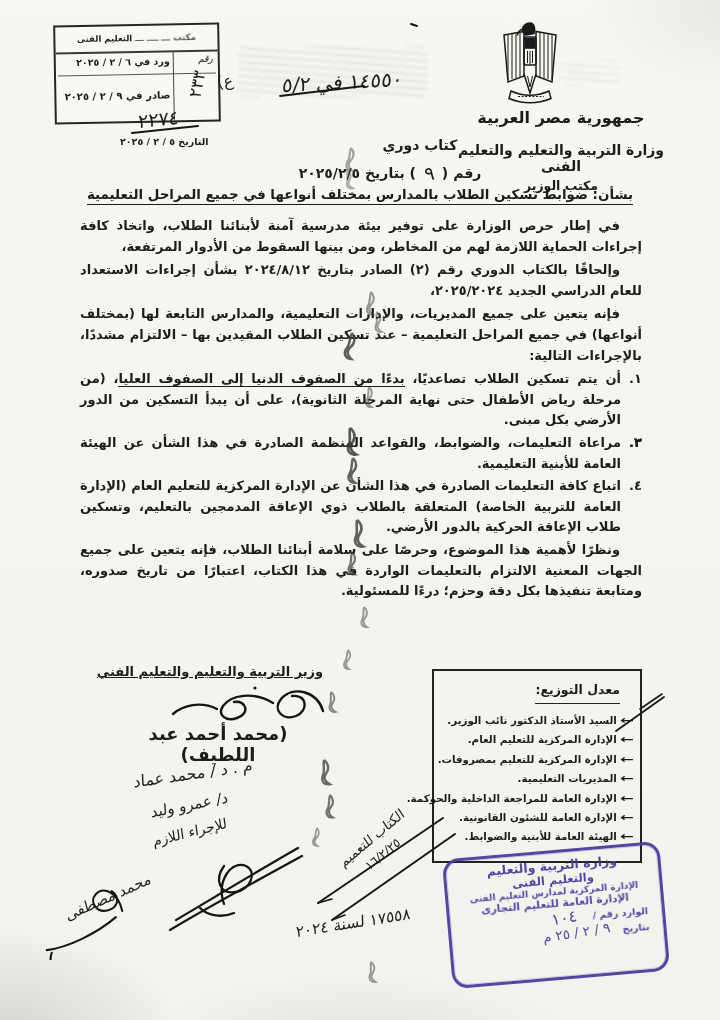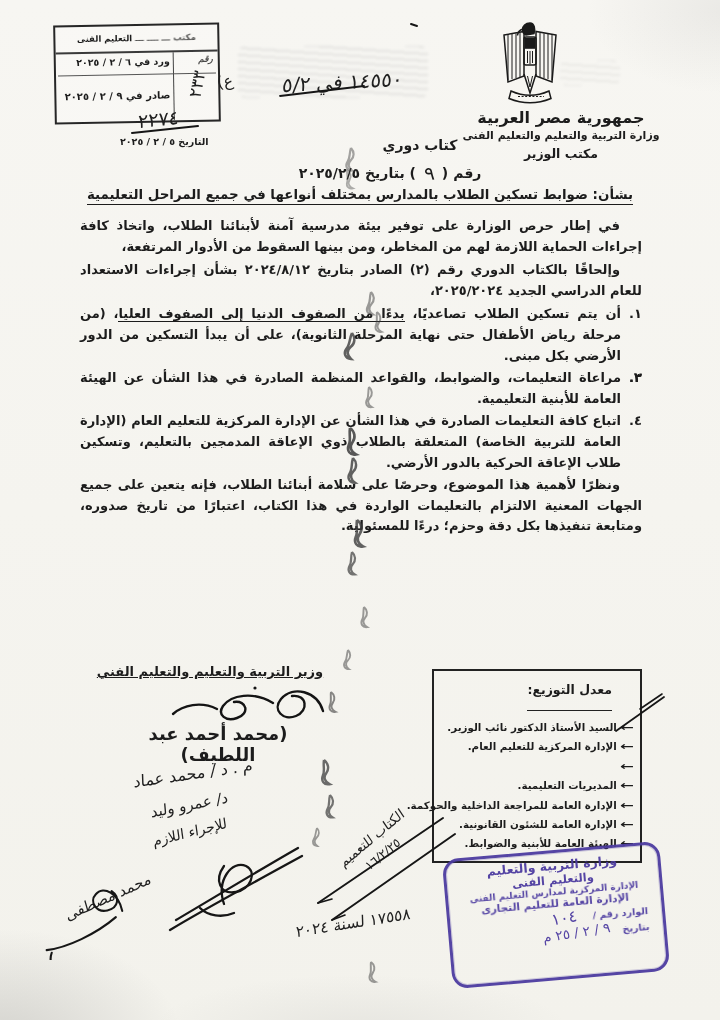--- a/index.html
+++ b/index.html
@@ -24,40 +24,40 @@
   #recbox .numcell{position:absolute; right:0; top:27px; bottom:0; width:44px; border-left:1.5px solid #444;}
   #recbox .numlbl{position:absolute; top:2px; right:5px; font-size:9px; opacity:.8;font-style:italic;}
   #recbox .numval{position:absolute; top:22px; right:8px; font-size:17px; transform:rotate(-78deg); letter-spacing:1px;}
   #recbox .r1{position:absolute; left:4px; right:48px; top:30px; font-size:9.5px; white-space:nowrap;}
   #recbox .r1:after{content:""; position:absolute; left:-2px; right:-46px; bottom:-8px; border-bottom:1.5px solid #555;}
   #recbox .r2{position:absolute; left:4px; right:48px; top:64px; font-size:10px; white-space:nowrap;}
   .ghost{background:repeating-linear-gradient(4deg, rgba(90,90,95,.30) 0 2px, transparent 2px 7px); filter:blur(1.6px); border-radius:8px;}
   
   #letterhead{left:448px; top:108px; width:226px;}
   #letterhead .l1{font-size:16px;}
-  #letterhead .l2{font-size:11px; margin-top:2px; letter-spacing:-0.3px;}
+  #letterhead .l2{font-size:14px; margin-top:15px; letter-spacing:-0.3px;}
   #letterhead .l3{font-size:12.5px; margin-top:4px;}
   
   #doctype{left:330px; top:137px; width:180px; font-size:14px;}
   #numline{left:250px; top:160px; width:280px; font-size:14px;}
   #numline .nine{font-size:19px; font-weight:400; display:inline-block; transform:rotate(-6deg) translateY(2px); padding:0 3px;}
   #subject{left:60px; top:187px; width:600px; font-size:13.4px;}
   #subject span{border-bottom:1.6px solid #1c1c1c; padding-bottom:2px;}
   
   #bodytext{left:80px; top:216px; width:562px; font-size:13px; line-height:20.6px; text-align:justify;}
   #bodytext p{margin:0 0 3px 0; text-indent:22px;}
   .item{position:relative; padding-right:21px; margin-bottom:2px;}
   .item .num{position:absolute; right:0; top:0;}
   .u{border-bottom:1.4px solid #1c1c1c;}
   
   #sigtitle{left:84px; top:664px; width:252px; font-size:13px;text-decoration:underline;}
   #signame{left:118px; top:723px; width:200px; font-size:18px;}
   
   #distbox{left:432px; top:669px; width:206px; height:190px; border:2px solid #222;}
-  #distbox .ttl{display:inline-block; margin:11px 28px 0 0; font-size:12.5px; border-bottom:1.6px solid #222; padding-bottom:13px;}
+  #distbox .ttl{display:inline-block; margin:11px 20px 0 0; font-size:12.5px; border-bottom:1.6px solid #222; padding-bottom:6px;}
   #distbox .rows{margin-top:7px;}
   #distbox .row{display:flex; flex-direction:row; direction:rtl; padding-right:9px; font-size:10.3px; line-height:19.4px; white-space:nowrap;}
   #distbox .arw{margin-left:5px; font-size:11px; transform:scaleX(1.5); display:inline-block;}
   
   #pstamp{left:447px; top:850px; width:212px; height:124px; border:3.2px solid #4c3ba0; border-radius:16px;
           transform:rotate(-5deg); color:#4c3ba0; text-align:center; opacity:.94;
           box-shadow:inset 0 0 0 1px rgba(76,59,160,.25);}
   #pstamp .s1{font-size:12.5px; margin-top:5px;}
   #pstamp .s2{font-size:11.5px;}
   #pstamp .s3{font-size:9px; filter:blur(.4px); white-space:nowrap;}
@@ -126,20 +126,21 @@
   <div id="numline" class="abs ar ctr b">
     <span>رقم ( </span><span class="nine">٩</span><span> ) بتاريخ ٢٠٢٥/٢/٥</span>
   </div>
   <div id="subject" class="abs ar ctr b">
     <span>بشأن: ضوابط تسكين الطلاب بالمدارس بمختلف أنواعها في جميع المراحل التعليمية</span>
   </div>
 
   <div id="bodytext" class="abs ar b">
     <p>في إطار حرص الوزارة على توفير بيئة مدرسية آمنة لأبنائنا الطلاب، واتخاذ كافة إجراءات الحماية اللازمة لهم من المخاطر، ومن بينها السقوط من الأدوار المرتفعة،</p>
     <p>وإلحاقًا بالكتاب الدوري رقم (٢) الصادر بتاريخ ٢٠٢٤/٨/١٢ بشأن إجراءات الاستعداد للعام الدراسي الجديد ٢٠٢٥/٢٠٢٤،</p>
+    <p>فإنه يتعين على جميع المديريات، والإدارات التعليمية، والمدارس التابعة لها (بمختلف أنواعها) في جميع المراحل التعليمية – عند تسكين الطلاب المقيدين بها – الالتزام مشددًا، بالإجراءات التالية:</p>
     <div class="item">
       <span class="num">١.</span>
       <span>أن يتم تسكين الطلاب تصاعديًا، </span><span class="u">بدءًا من الصفوف الدنيا إلى الصفوف العليا</span><span>، (من مرحلة رياض الأطفال حتى نهاية المرحلة الثانوية)، على أن يبدأ التسكين من الدور الأرضي بكل مبنى.</span>
     </div>
     <div class="item">
       <span class="num">٢.</span>
     </div>
     <div class="item">
       <span class="num">٣.</span>
       <span>مراعاة التعليمات، والضوابط، والقواعد المنظمة الصادرة في هذا الشأن عن الهيئة العامة للأبنية التعليمية.</span>
@@ -170,20 +171,21 @@
       <div class="row b">
           <span class="arw">←</span>
           <span>السيد الأستاذ الدكتور نائب الوزير.</span>
         </div>
       <div class="row b">
           <span class="arw">←</span>
           <span>الإدارة المركزية للتعليم العام.</span>
         </div>
       <div class="row b">
           <span class="arw">←</span>
+          <span>الإدارة المركزية للتعليم بمصروفات.</span>
         </div>
       <div class="row b">
           <span class="arw">←</span>
           <span>المديريات التعليمية.</span>
         </div>
       <div class="row b">
           <span class="arw">←</span>
           <span>الإدارة العامة للمراجعة الداخلية والحوكمة.</span>
         </div>
       <div class="row b">

